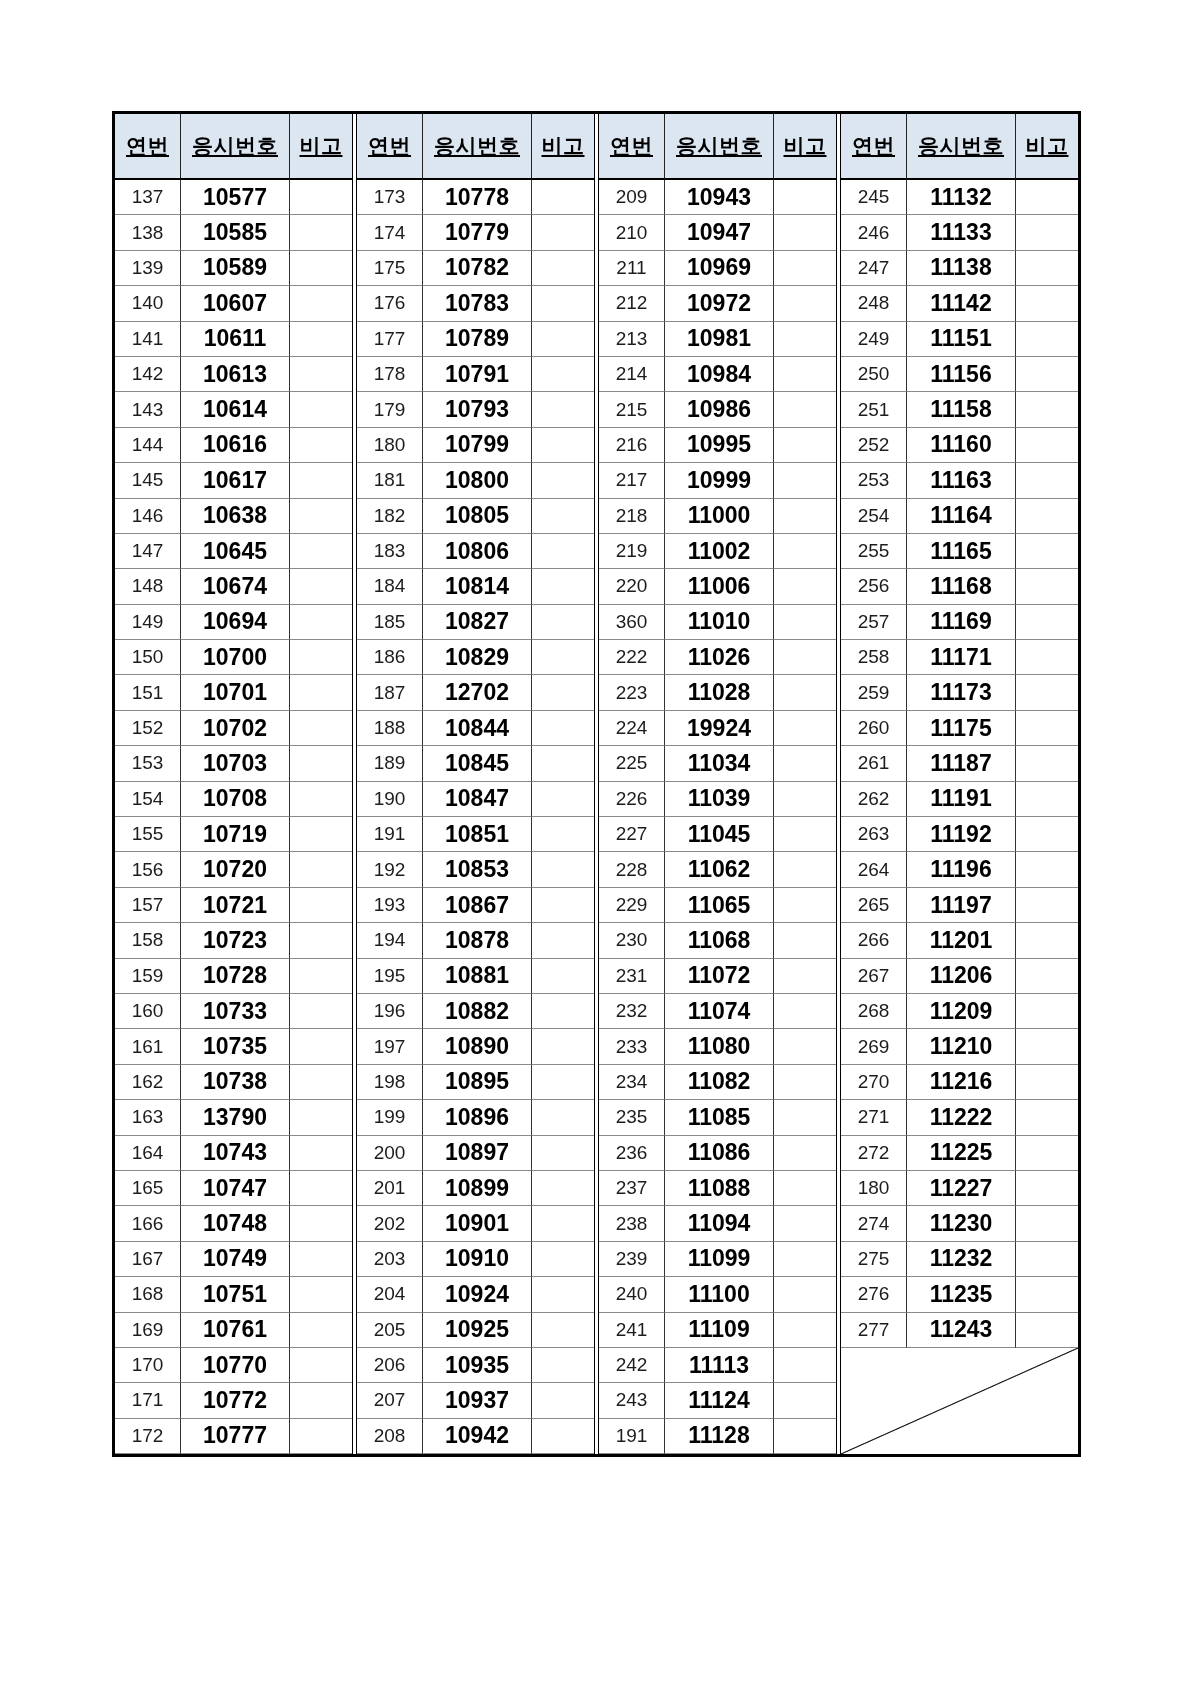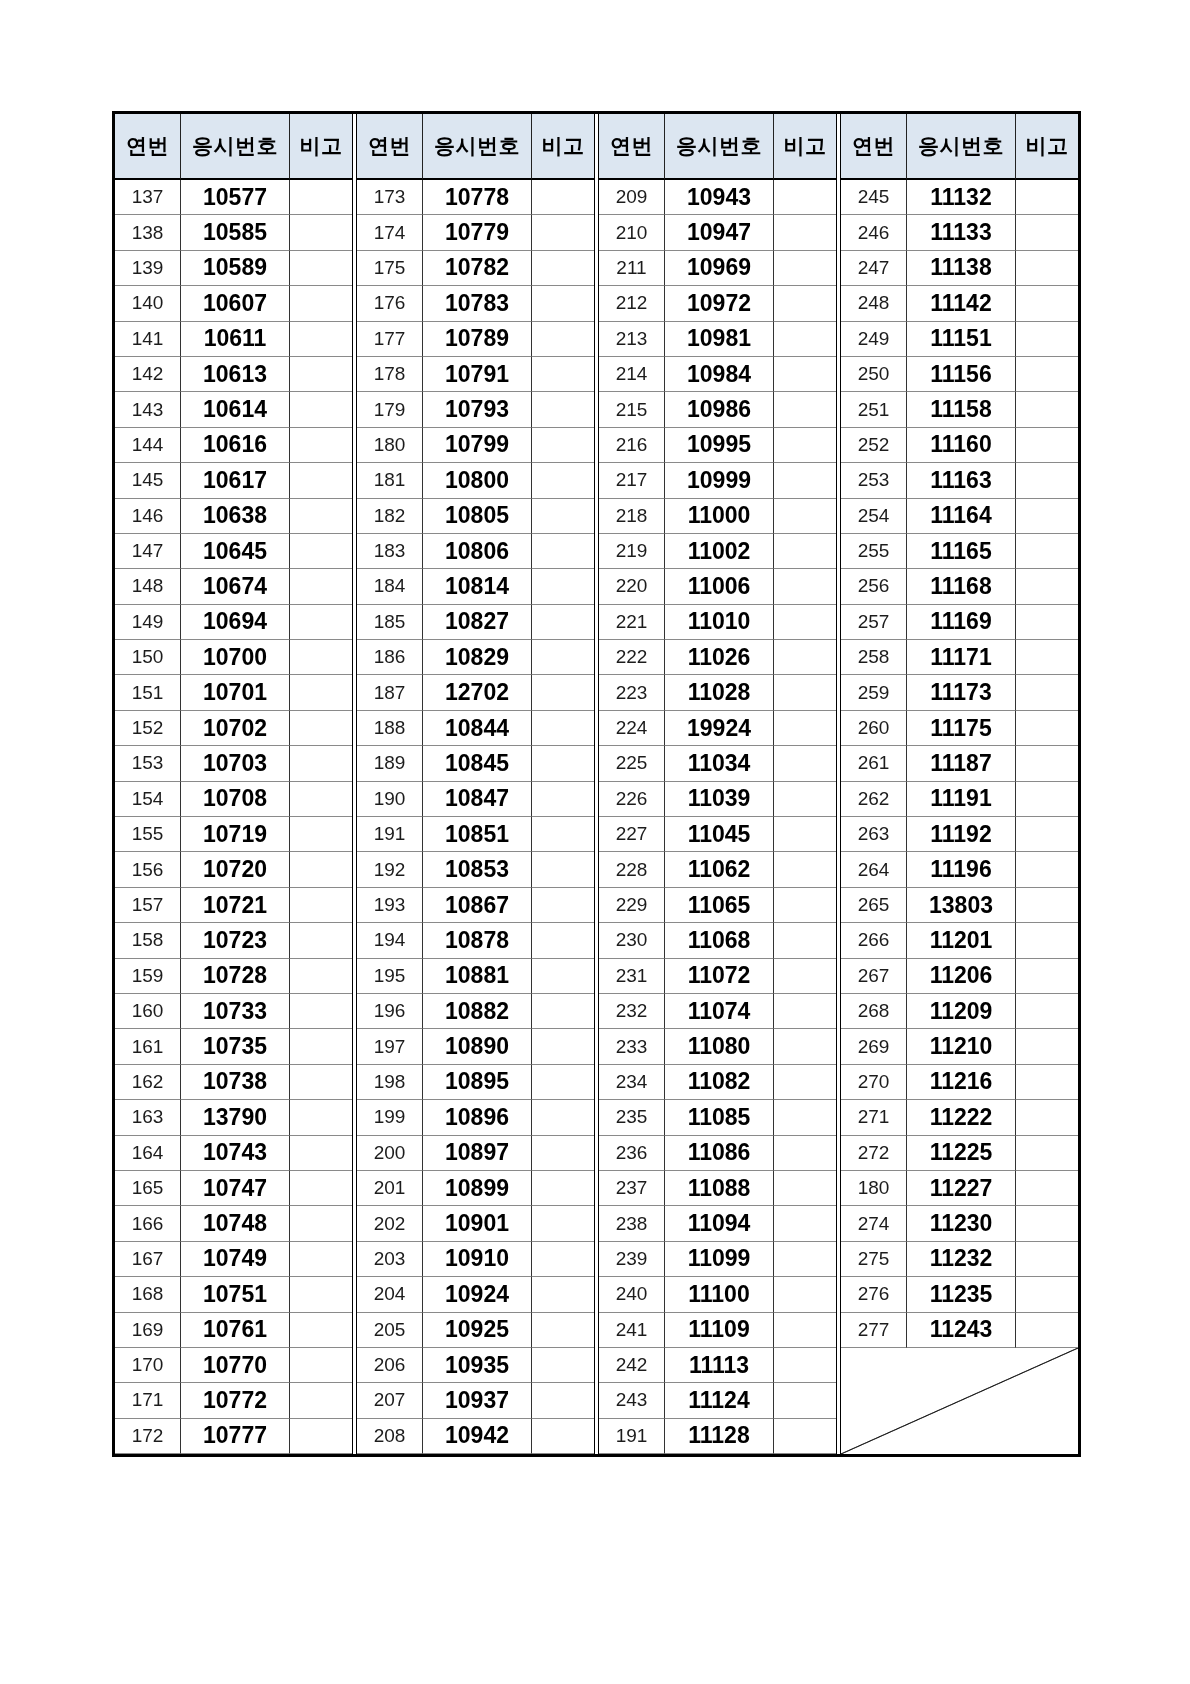--- a/index.html
+++ b/index.html
@@ -29,21 +29,21 @@
   }
   .cell{
     box-sizing:border-box;display:flex;align-items:center;justify-content:center;
     border-right:1px solid var(--vline);border-bottom:1px solid var(--hline);
     background:#fff;overflow:hidden;white-space:nowrap;
   }
   .cell.last-col{border-right:none;}
   .hcell{
     background:var(--header-bg);
     font-weight:bold;font-size:21px;letter-spacing:0.5px;
-    border-bottom:2.5px solid #000;border-right:1px solid #222;
+    border-bottom:2.5px solid #000;border-right:1px solid #222;text-decoration:underline;
   }
   .hcell.last-col{border-right:none;}
   .no-cell{font-size:19px;color:#1c1c1c;}
   .num-cell{font-size:23px;font-weight:bold;color:#000;}
   .note-cell{font-size:19px;}
   .diagonal{
     grid-column:1 / -1;
     grid-row:35 / 38;
     border:none;background:
       linear-gradient(to bottom right,
@@ -324,21 +324,21 @@
       <div class="cell note-cell last-col"></div>
       <div class="cell no-cell">218</div>
       <div class="cell num-cell">11000</div>
       <div class="cell note-cell last-col"></div>
       <div class="cell no-cell">219</div>
       <div class="cell num-cell">11002</div>
       <div class="cell note-cell last-col"></div>
       <div class="cell no-cell">220</div>
       <div class="cell num-cell">11006</div>
       <div class="cell note-cell last-col"></div>
-      <div class="cell no-cell">221</div>
+      <div class="cell no-cell">360</div>
       <div class="cell num-cell">11010</div>
       <div class="cell note-cell last-col"></div>
       <div class="cell no-cell">222</div>
       <div class="cell num-cell">11026</div>
       <div class="cell note-cell last-col"></div>
       <div class="cell no-cell">223</div>
       <div class="cell num-cell">11028</div>
       <div class="cell note-cell last-col"></div>
       <div class="cell no-cell">224</div>
       <div class="cell num-cell">19924</div>
@@ -466,21 +466,21 @@
       <div class="cell no-cell">262</div>
       <div class="cell num-cell">11191</div>
       <div class="cell note-cell last-col"></div>
       <div class="cell no-cell">263</div>
       <div class="cell num-cell">11192</div>
       <div class="cell note-cell last-col"></div>
       <div class="cell no-cell">264</div>
       <div class="cell num-cell">11196</div>
       <div class="cell note-cell last-col"></div>
       <div class="cell no-cell">265</div>
-      <div class="cell num-cell">13803</div>
+      <div class="cell num-cell">11197</div>
       <div class="cell note-cell last-col"></div>
       <div class="cell no-cell">266</div>
       <div class="cell num-cell">11201</div>
       <div class="cell note-cell last-col"></div>
       <div class="cell no-cell">267</div>
       <div class="cell num-cell">11206</div>
       <div class="cell note-cell last-col"></div>
       <div class="cell no-cell">268</div>
       <div class="cell num-cell">11209</div>
       <div class="cell note-cell last-col"></div>

